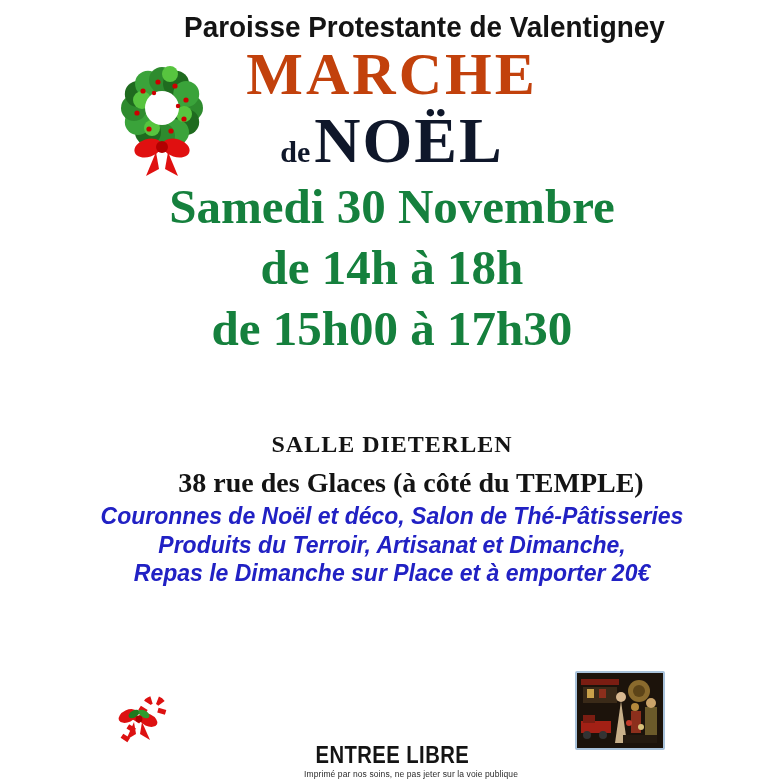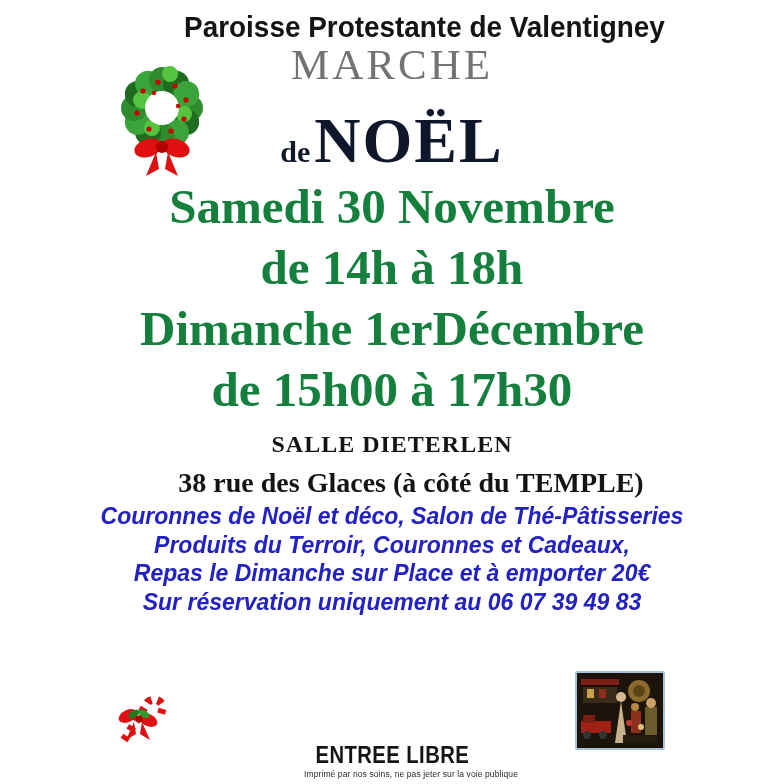--- a/index.html
+++ b/index.html
@@ -16,23 +16,23 @@
     top:10px;
     color:#141414;
     font-size:30px;font-weight:bold;
     letter-spacing:0px;
     padding-left:32px;
   }
   .header-line .squeeze{display:inline-block;transform:scaleX(0.93);transform-origin:center;}
 
   .title1{
     top:40px;
-    color:#737373;
-    font-family:"Liberation Serif","DejaVu Serif",serif;
-    font-weight:normal;font-size:43px;letter-spacing:3px;
+    color:#c2410c;
+    font-family:"Liberation Serif","DejaVu Serif",serif;
+    font-weight:bold;font-size:60px;letter-spacing:3px;
   }
   .title2{
     top:104px;
     color:#0f172a;
     font-family:"Liberation Serif","DejaVu Serif",serif;
     font-weight:bold;
   }
   .title2 .de{font-size:30px;letter-spacing:0;}
   .title2 .noel{font-size:64px;letter-spacing:2px;}
 
@@ -136,32 +136,30 @@
 
   <div class="center-line title1">MARCHE</div>
   <div class="center-line title2">
     <span class="de">de</span>
     <span class="noel">NOËL</span>
   </div>
 
   <div class="center-line dates">
     <div>Samedi 30 Novembre</div>
     <div>de 14h à 18h</div>
-    <div>Dimanche 1erDécembre</div>
     <div>de 15h00 à 17h30</div>
   </div>
 
   <div class="center-line venue-name">SALLE DIETERLEN</div>
   <div class="center-line venue-addr">38 rue des Glaces (à côté du TEMPLE)</div>
 
   <div class="center-line details">
     <div>Couronnes de Noël et déco, Salon de Thé-Pâtisseries</div>
-    <div>Produits du Terroir, Couronnes et Cadeaux,</div>
+    <div>Produits du Terroir, Artisanat et Dimanche,</div>
     <div>Repas le Dimanche sur Place et à emporter 20€</div>
-    <div>Sur réservation uniquement au 06 07 39 49 83</div>
   </div>
 
   <div class="img-abs" style="left:110px;top:676px;">
     <svg width="64" height="74" viewBox="0 0 64 74">
       <path d="M14,64 L38,26 A9,9 0 0 1 53,31 L51,38" fill="none" stroke="#ffffff" stroke-width="8" stroke-linecap="round"></path>
       <path d="M14,64 L38,26 A9,9 0 0 1 53,31 L51,38" fill="none" stroke="#dd1111" stroke-width="8" stroke-linecap="butt" stroke-dasharray="5 6"></path>
       <ellipse cx="18" cy="40" rx="10" ry="6" fill="#dd1111" transform="rotate(-25 18 40)"></ellipse>
       <ellipse cx="38" cy="44" rx="10" ry="6" fill="#dd1111" transform="rotate(25 38 44)"></ellipse>
       <path d="M24,46 L16,64 L26,58 Z" fill="#dd1111"></path>
       <path d="M32,46 L40,64 L30,58 Z" fill="#dd1111"></path>

